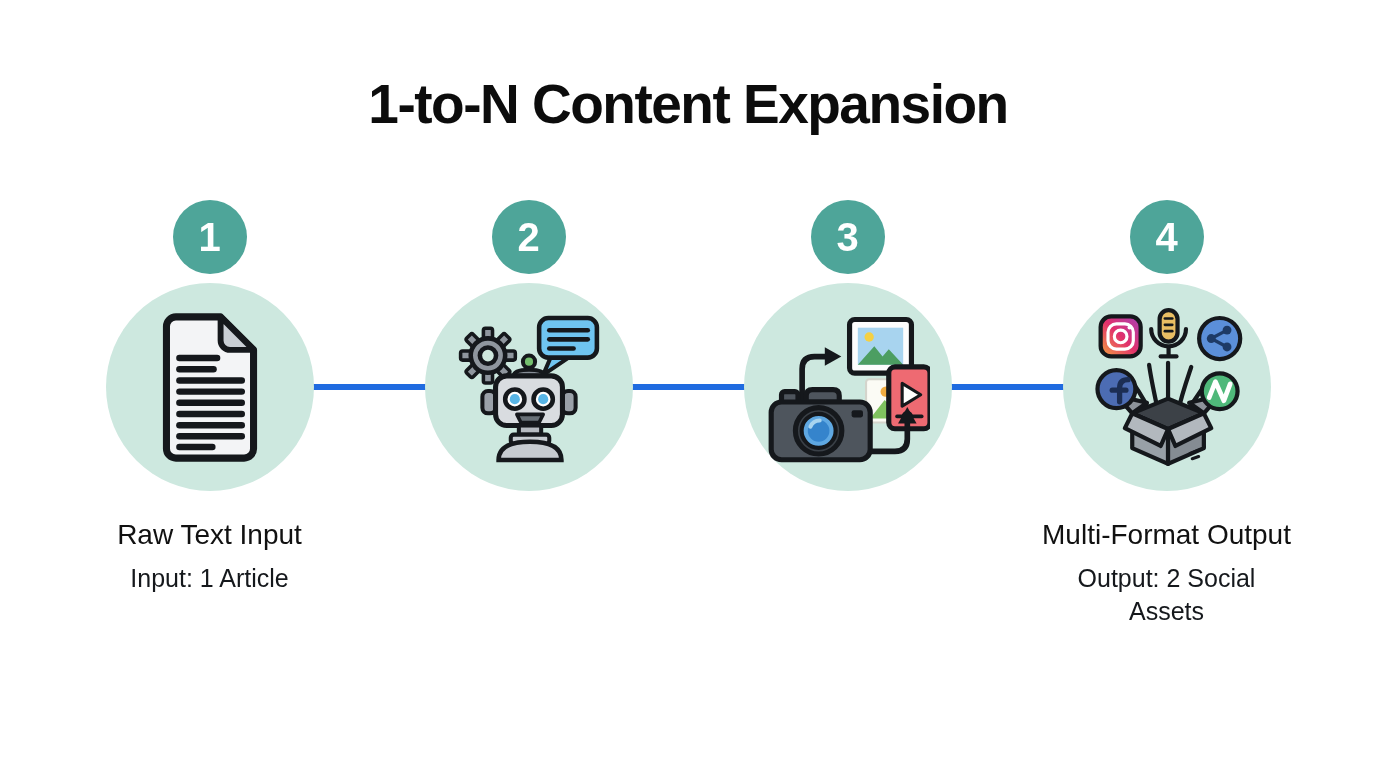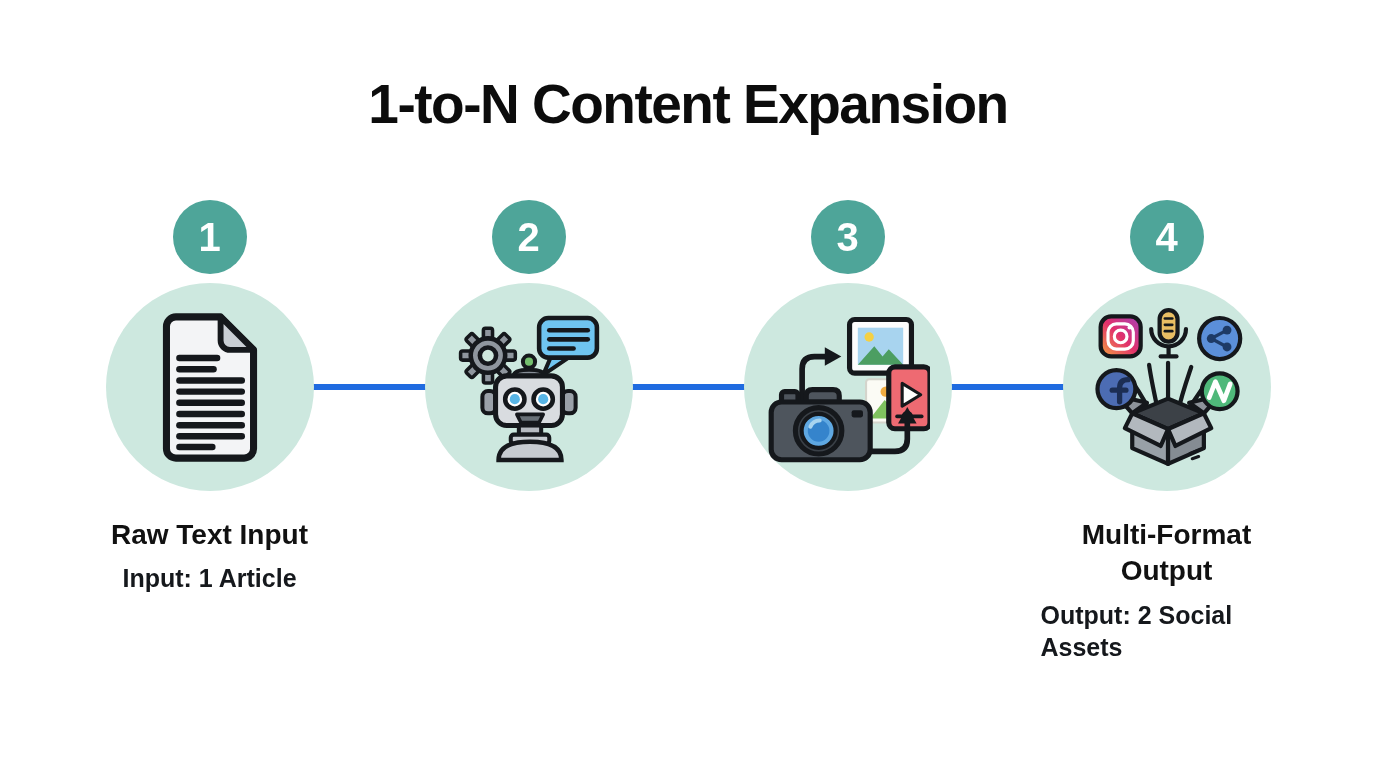--- a/index.html
+++ b/index.html
@@ -20,26 +20,26 @@
   .badge {
     width:74px; height:74px; border-radius:50%;
     display:flex; align-items:center; justify-content:center;
     color:#ffffff; font-size:40px; font-weight:700;
   }
   .big-circle {
     margin-top:9px; width:208px; height:208px; border-radius:50%;
     display:flex; align-items:center; justify-content:center;
   }
   .step-title {
-    margin-top:26px; font-size:28px; font-weight:700; color:#111111;
+    margin-top:26px; font-size:28px; font-weight:400; color:#111111;
     text-align:center; line-height:1.3; max-width:250px;
   }
   .step-sub {
-    margin-top:9px; font-size:25px; font-weight:700; color:#15181c;
-    line-height:1.3; max-width:252px;
+    margin-top:9px; font-size:25px; font-weight:400; color:#15181c;
+    text-align:center; line-height:1.3; max-width:252px;
   }
   .connector { position:absolute; top:384px; height:6px; border-radius:3px; z-index:0; }
   #c1 { left:306px; width:126px; }
   #c2 { left:625px; width:126px; }
   #c3 { left:944px; width:126px; }
 </style>
 </head>
 <body>
 
 <div class="canvas">

